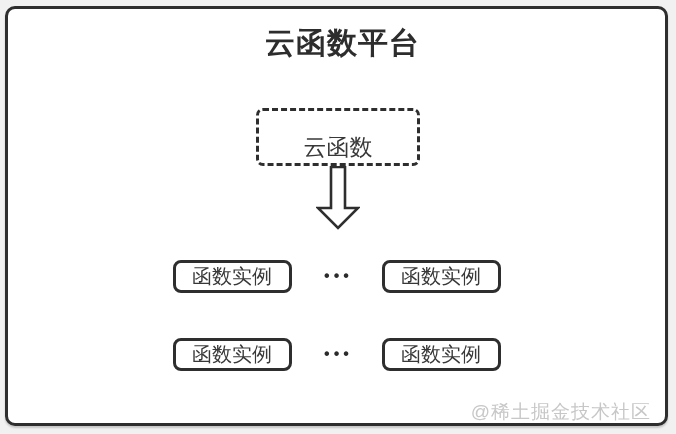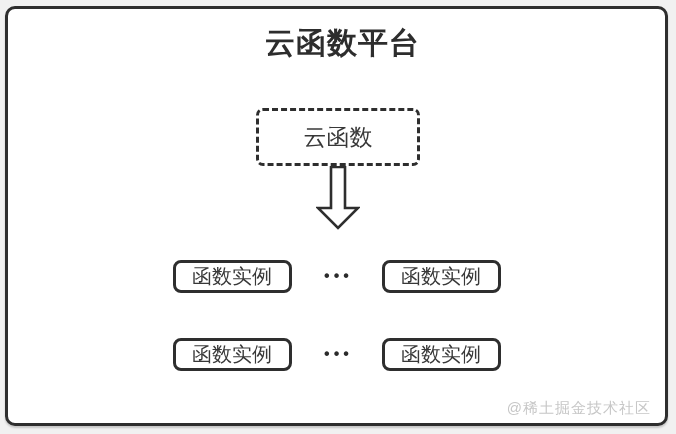--- a/index.html
+++ b/index.html
@@ -42,21 +42,21 @@
     position: absolute;
     left: 248px;
     top: 99px;
     width: 164px;
     height: 58px;
     box-sizing: border-box;
     border: 3px dashed #2e2e2e;
     border-radius: 7px;
     background: #ffffff;
     display: flex;
-    align-items: center;
+    align-items: flex-end;
     justify-content: center;
     font-size: 23px;
     color: #383838;
   }
   .arrow {
     position: absolute;
     left: 308px;
     top: 157px;
     width: 44px;
     height: 64px;
@@ -93,21 +93,21 @@
     font-weight: bold;
     letter-spacing: 4px;
     padding-left: 4px;
     box-sizing: border-box;
     color: #2b2b2b;
   }
   .watermark {
     position: absolute;
     right: 14px;
     top: 390px;
-    font-size: 15px;
+    font-size: 19px;
     color: #c7c7c7;
     letter-spacing: 1px;
     text-align: center;
   }
 </style>
 </head>
 <body>
 
 <div class="stage">
   <div class="card">

